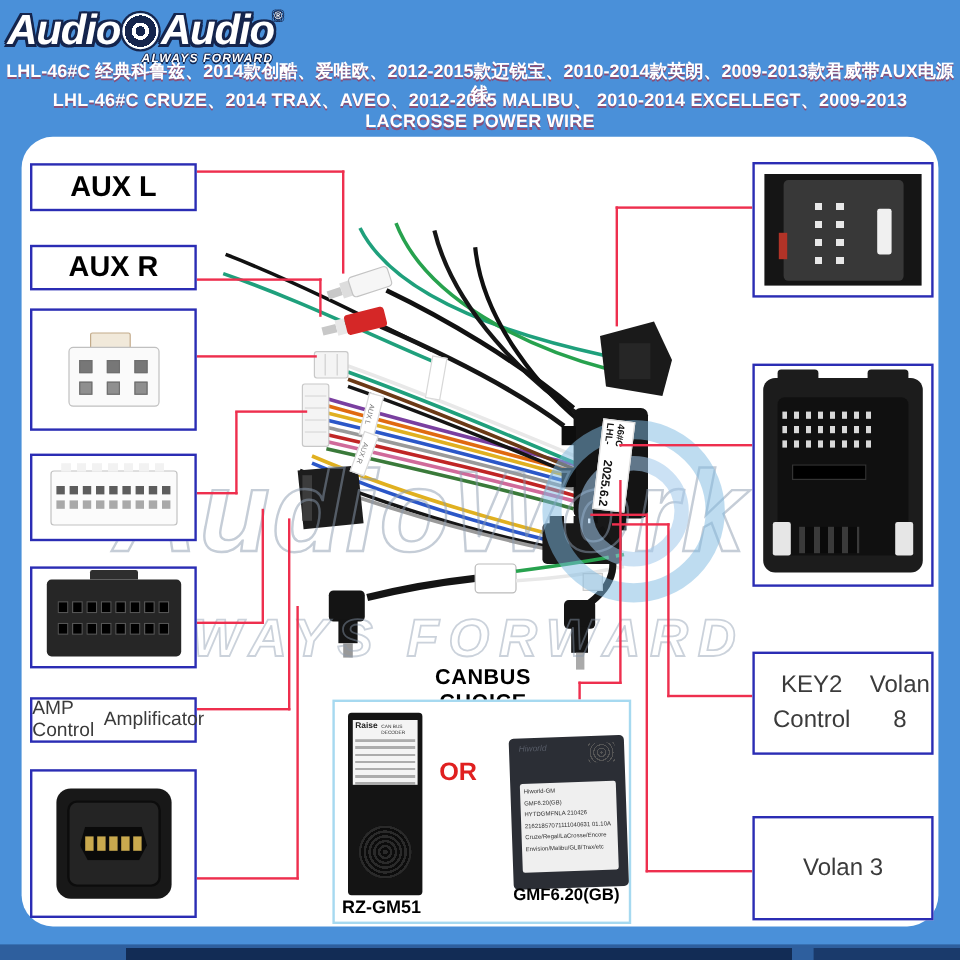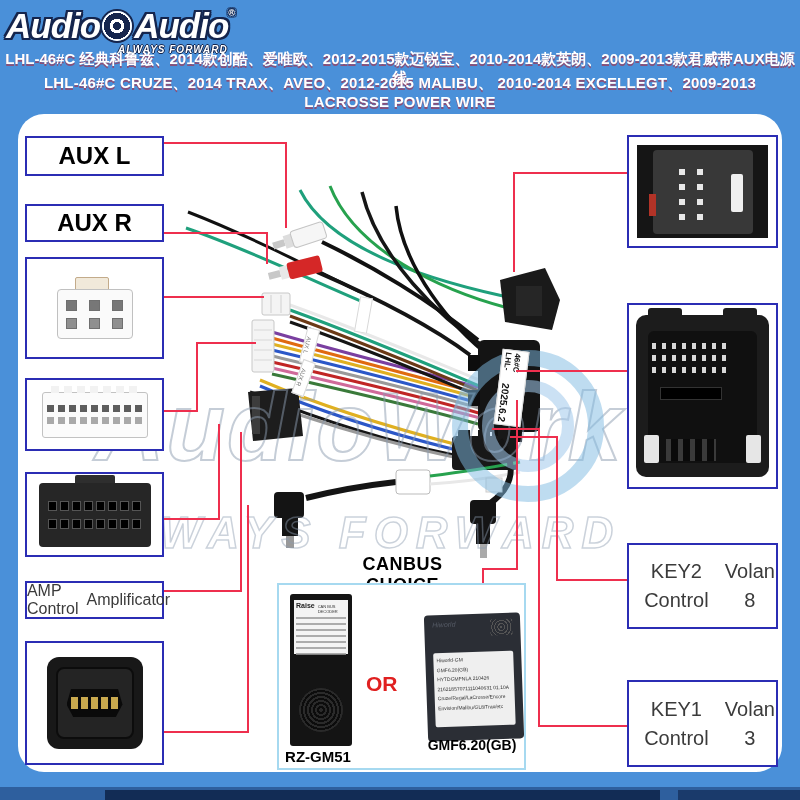--- a/index.html
+++ b/index.html
@@ -370,21 +370,20 @@
       <div class="clipL"></div>
         <div class="clipR"></div>
         <div class="comb"></div>
     </div>
   </div>
   <div class="abs cbox twoline" style="left:627px;top:543px;width:151px;height:86px;">
     <div class="keytxt">KEY2 Control</div>
     <div class="keytxt">Volan 8</div>
   </div>
   <div class="abs cbox twoline" style="left:627px;top:680px;width:151px;height:87px;">
-    <div class="keytxt">KEY1 Control</div>
     <div class="keytxt">Volan 3</div>
   </div>
 
   <div class="abs canhead" style="left:330px;top:554px;width:145px;text-align:center;">CANBUS CHOICE</div>
   <div class="abs canbox" style="left:277px;top:583px;width:249px;height:187px;">
     <div class="rz">
       <div class="rzlabel">
         <div class="rzhead">
           <span class="rzbrand">Raise</span>
           <span class="rztitle">CAN BUS DECODER</span>
@@ -399,17 +398,17 @@
       <div class="gmflabel">
         <div class="gmfline">Hiworld-GM</div>
         <div class="gmfline">GMF6.20(GB)</div>
         <div class="gmfline">HYTDGMFNLA  210426</div>
         <div class="gmfline">21621857071111040631  01.10A</div>
         <div class="gmfline">Cruze/Regal/LaCrosse/Encore</div>
         <div class="gmfline">Envision/Malibu/GL8/Trax/etc</div>
       </div>
     </div>
   </div>
-  <div class="abs ortxt" style="left:366px;top:672px;">OR</div>
+  <div class="abs ortxt" style="left:366px;top:632px;">OR</div>
   <div class="abs modeltxt" style="left:273px;top:748px;width:90px;">RZ-GM51</div>
   <div class="abs modeltxt" style="left:420px;top:737px;width:104px;font-size:14px;">GMF6.20(GB)</div>
 
 </div>
 
 </body></html>

